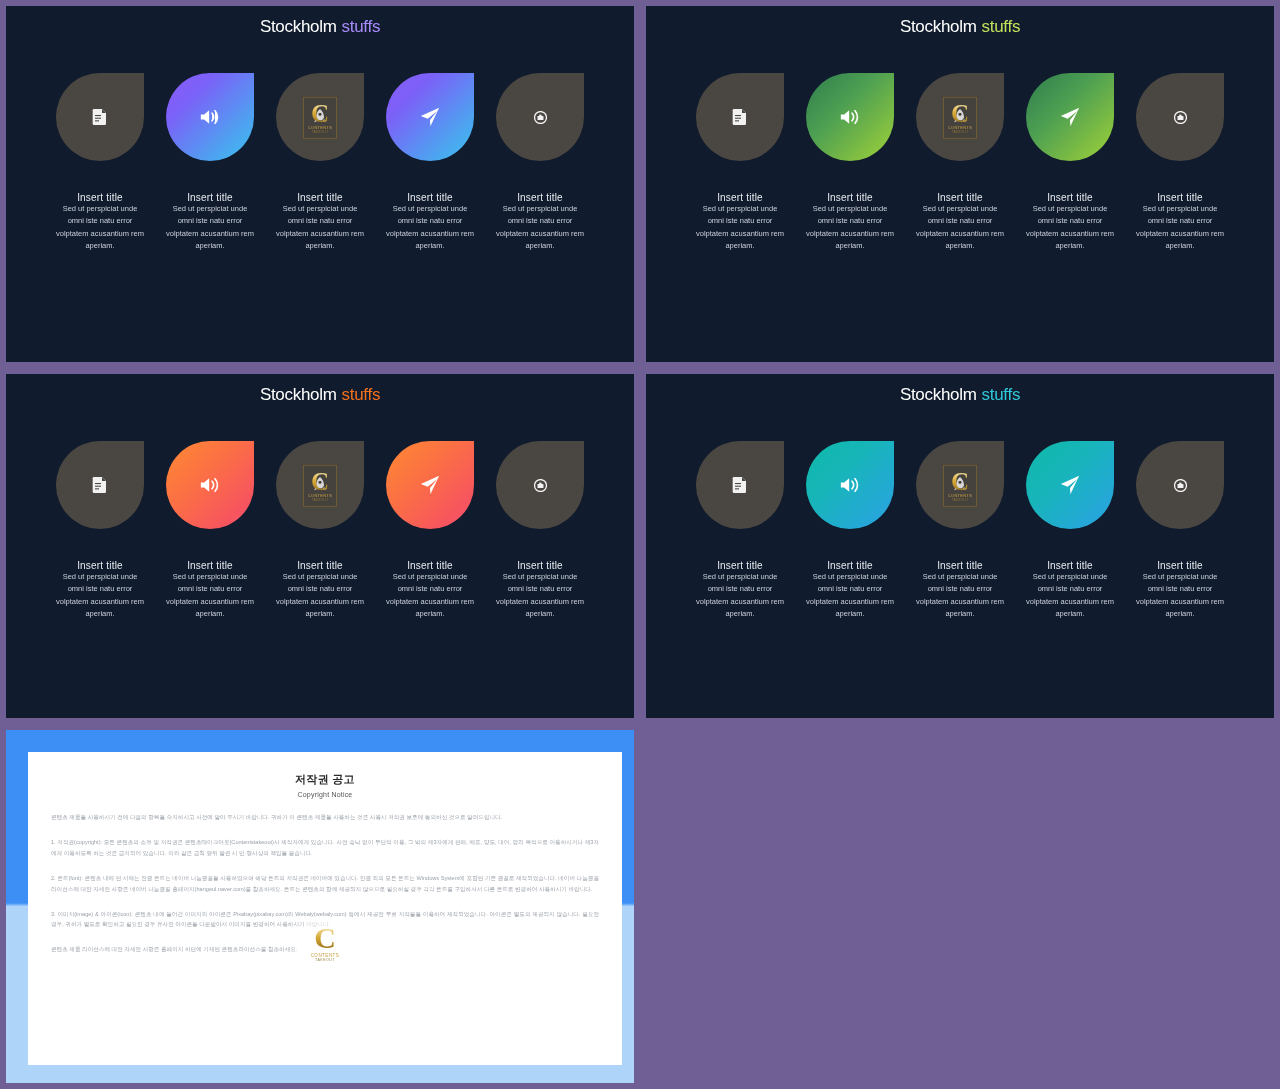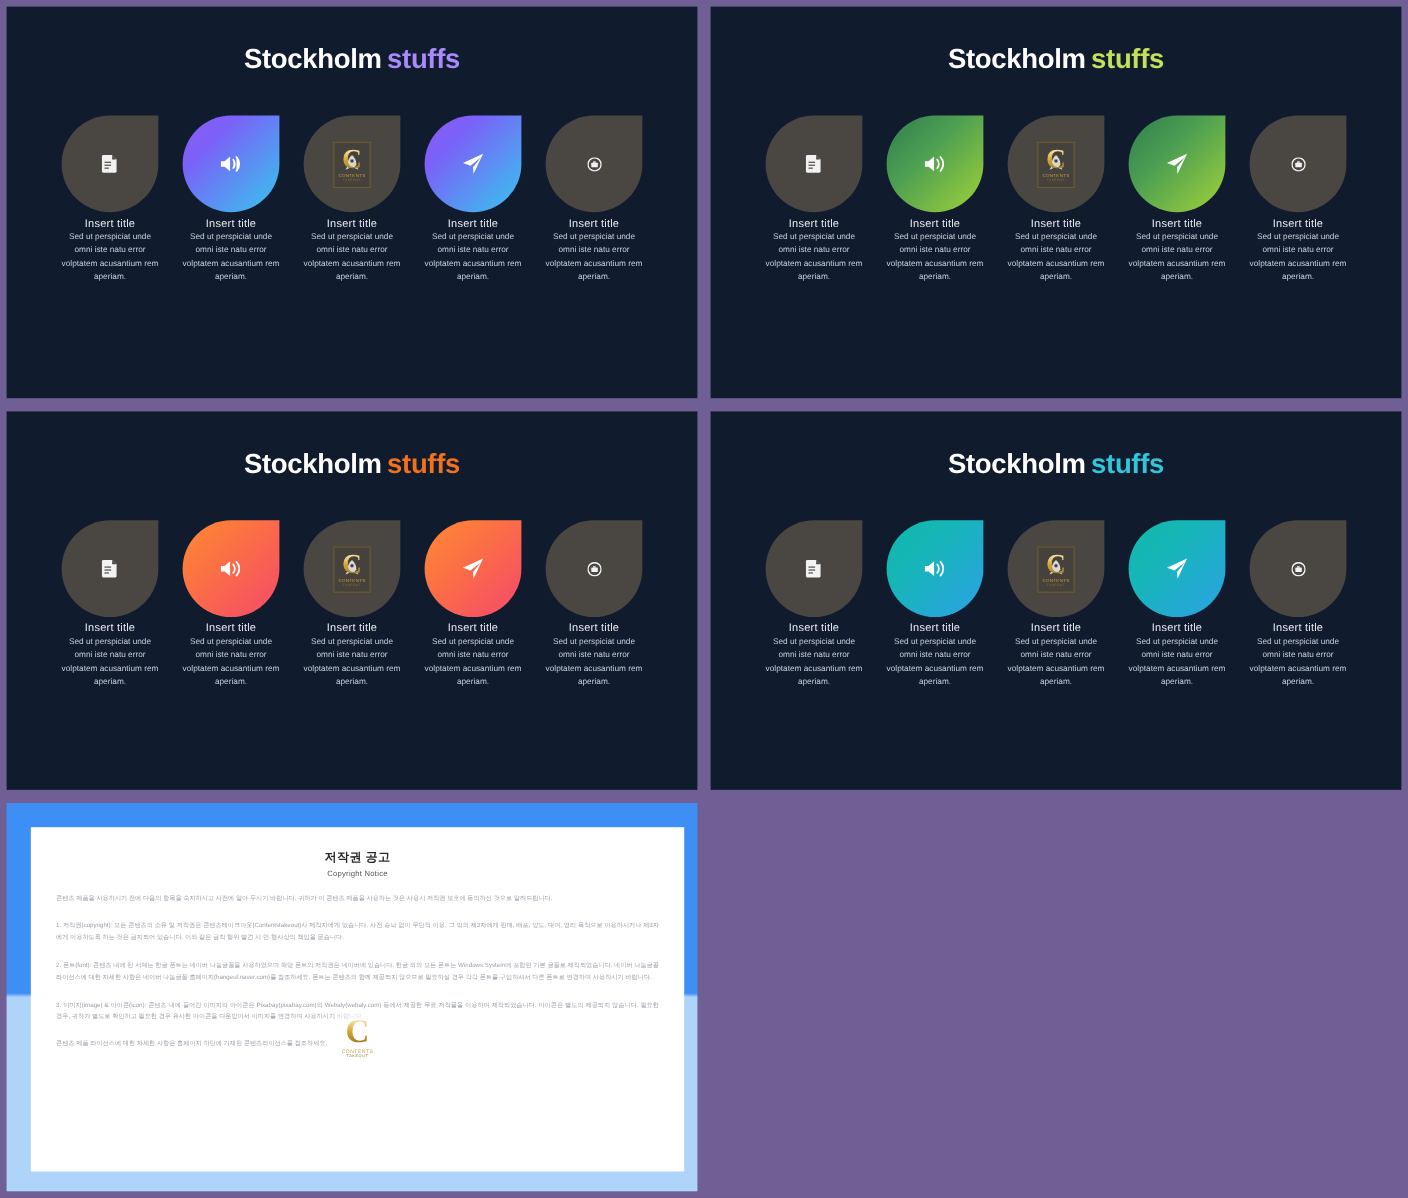--- a/index.html
+++ b/index.html
@@ -30,24 +30,24 @@
     width: 100%;
     height: 100%;
     background: #101b2d;
     position: relative;
     overflow: hidden;
   }
 
   
   .slide-title {
     text-align: center;
-    font-size: 25px;
-    font-weight: bold;
+    font-size: 17px;
+    font-weight: normal;
     letter-spacing: -0.3px;
-    padding-top: 36px;
+    padding-top: 12px;
     line-height: 1;
     white-space: nowrap;
   }
   .slide-title .t-main { color: #ffffff; }
   .slide-title .t-accent { margin-left: 5px; }
 
   
   .cards {
     display: flex;
     justify-content: center;
@@ -76,21 +76,21 @@
   .blob.grad-1 { background: linear-gradient(135deg, #8a5cf6 0%, #7b61f8 28%, #4aa8f0 78%, #3fc0f0 100%); }
   .blob.grad-2 { background: linear-gradient(135deg, #2f7d4e 0%, #4d9f52 40%, #8cc63f 85%, #a8d24b 100%); }
   .blob.grad-3 { background: linear-gradient(135deg, #ff8a33 0%, #fb7044 40%, #f7545f 82%, #f45b73 100%); }
   .blob.grad-4 { background: linear-gradient(135deg, #0fb9a8 0%, #17b5b9 38%, #25a8d8 80%, #28a3e0 100%); }
 
   .blob svg { display: block; }
   .blob .ico-fill { fill: #ffffff; }
   .blob.plain .ico-fill { fill: #f2f2f2; }
 
   .card-title {
-    margin-top: 5px;
+    margin-top: 31px;
     font-size: 10px;
     color: #e9ecf2;
     letter-spacing: 0.2px;
     text-align: left;
     white-space: nowrap;
   }
   .card-body {
     font-size: 7.5px;
     line-height: 1.65;
     color: #c9cfdb;

